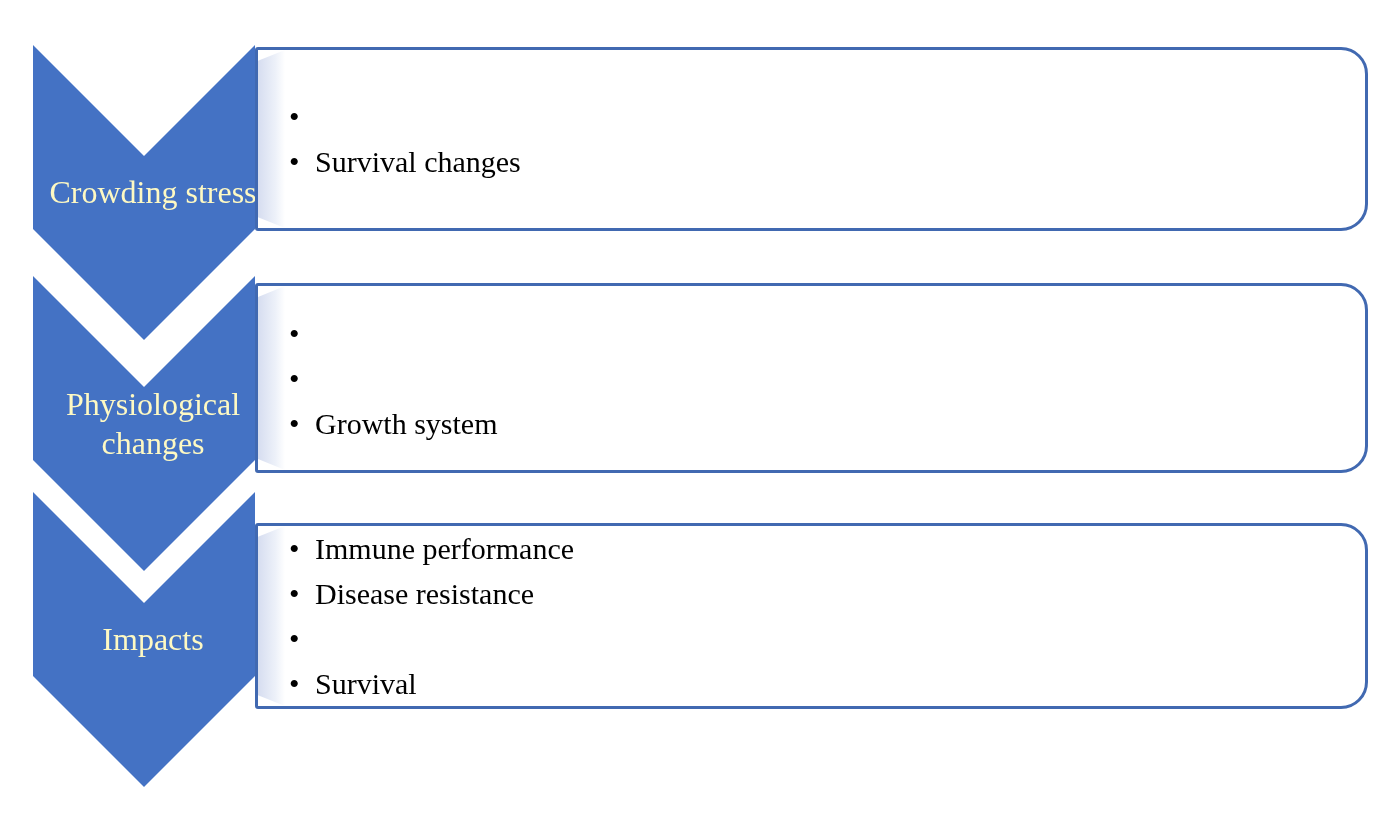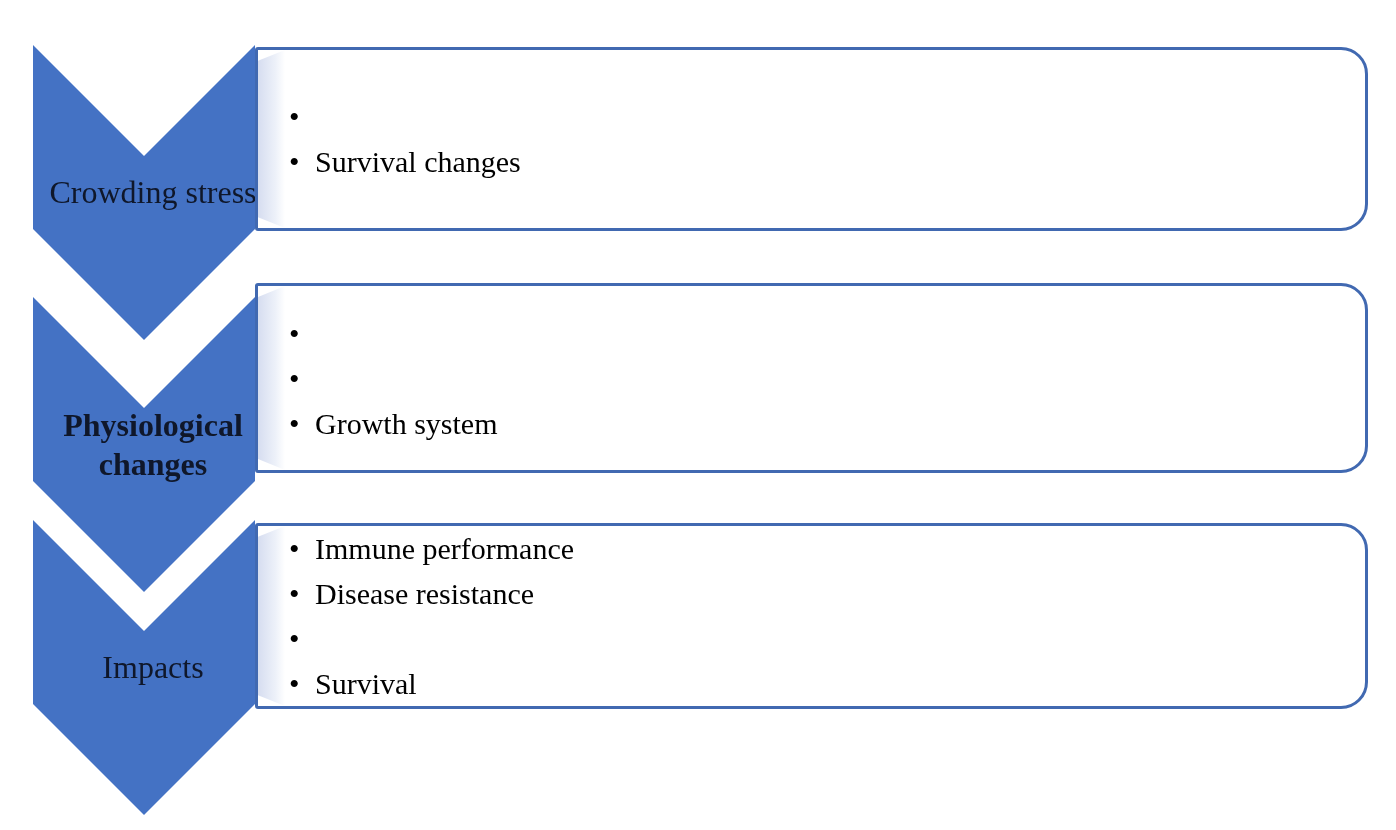--- a/index.html
+++ b/index.html
@@ -14,24 +14,24 @@
   .chevron{
     position:absolute;
     left:33px;
     width:222px;height:295px;
     background:#4472C4;
     clip-path:polygon(0 0, 50% 111px, 100% 0, 100% 184px, 50% 295px, 0 184px);
     display:flex;align-items:center;justify-content:center;
     z-index:2;
   }
   .chevron.c1{top:45px;}
-  .chevron.c2{top:297px;font-weight:bold;}
-  .chevron.c3{top:520px;}
+  .chevron.c2{top:276px;}
+  .chevron.c3{top:492px;}
   .chev-label{
-    color:#0f172a;
+    color:#fef9c3;
     font-size:32px;line-height:39px;
     text-align:center;
     max-width:214px;
     transform:translateX(9px);
   }
   
   .panel{
     position:absolute;
     left:255px;width:1113px;
     background:#ffffff;

